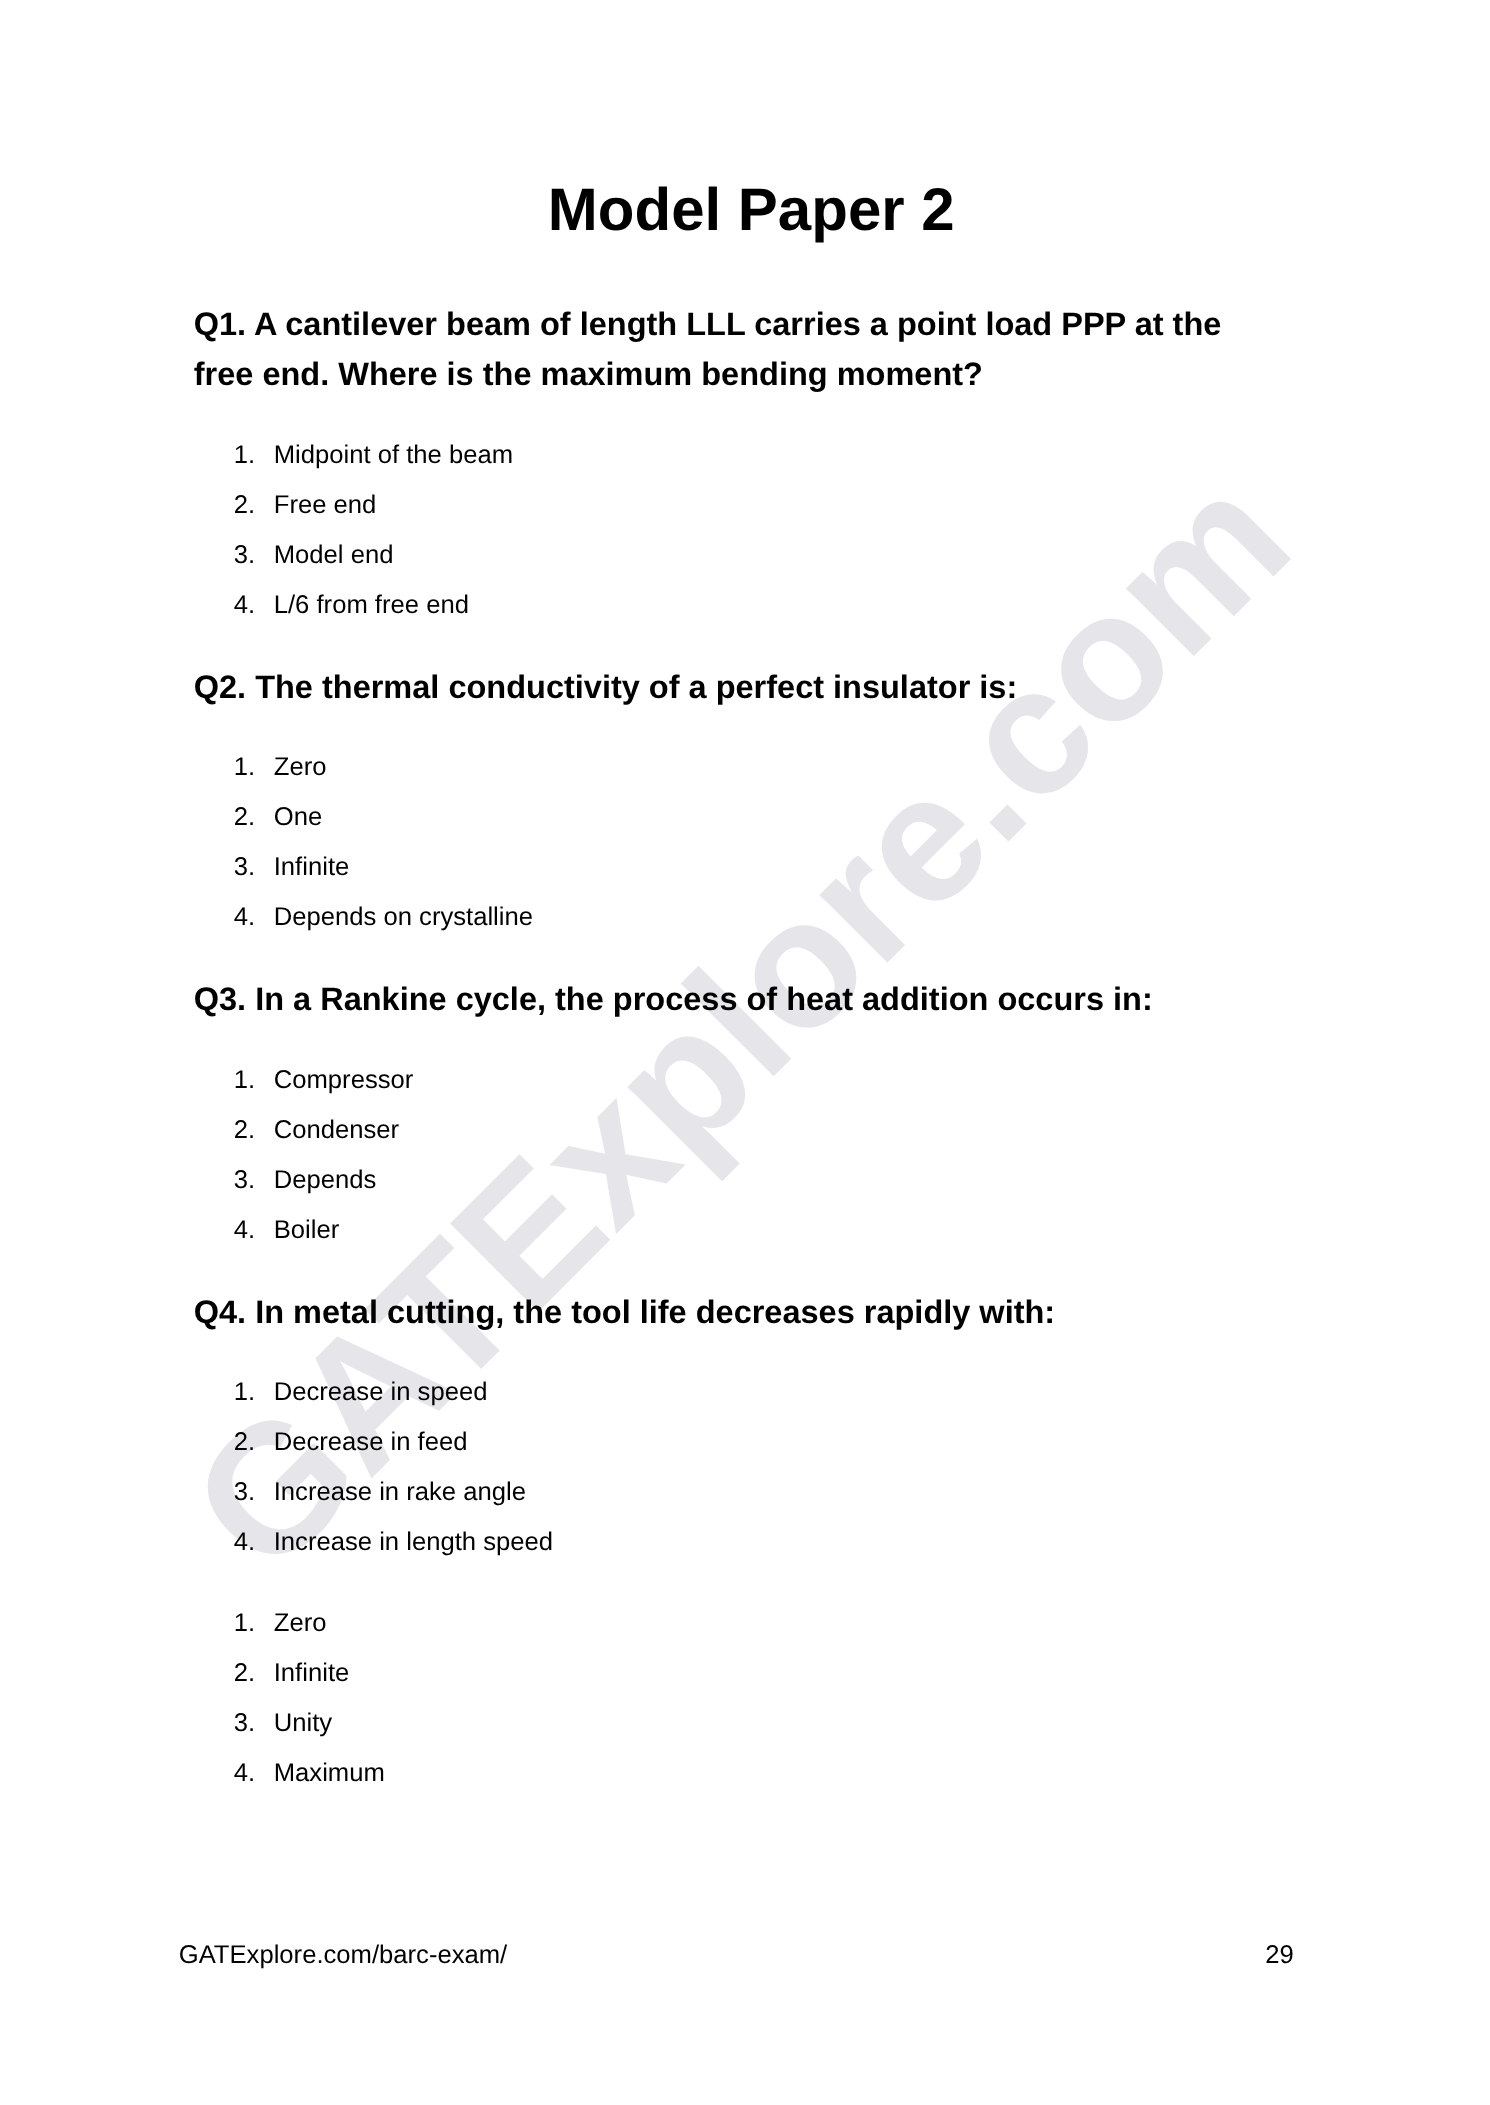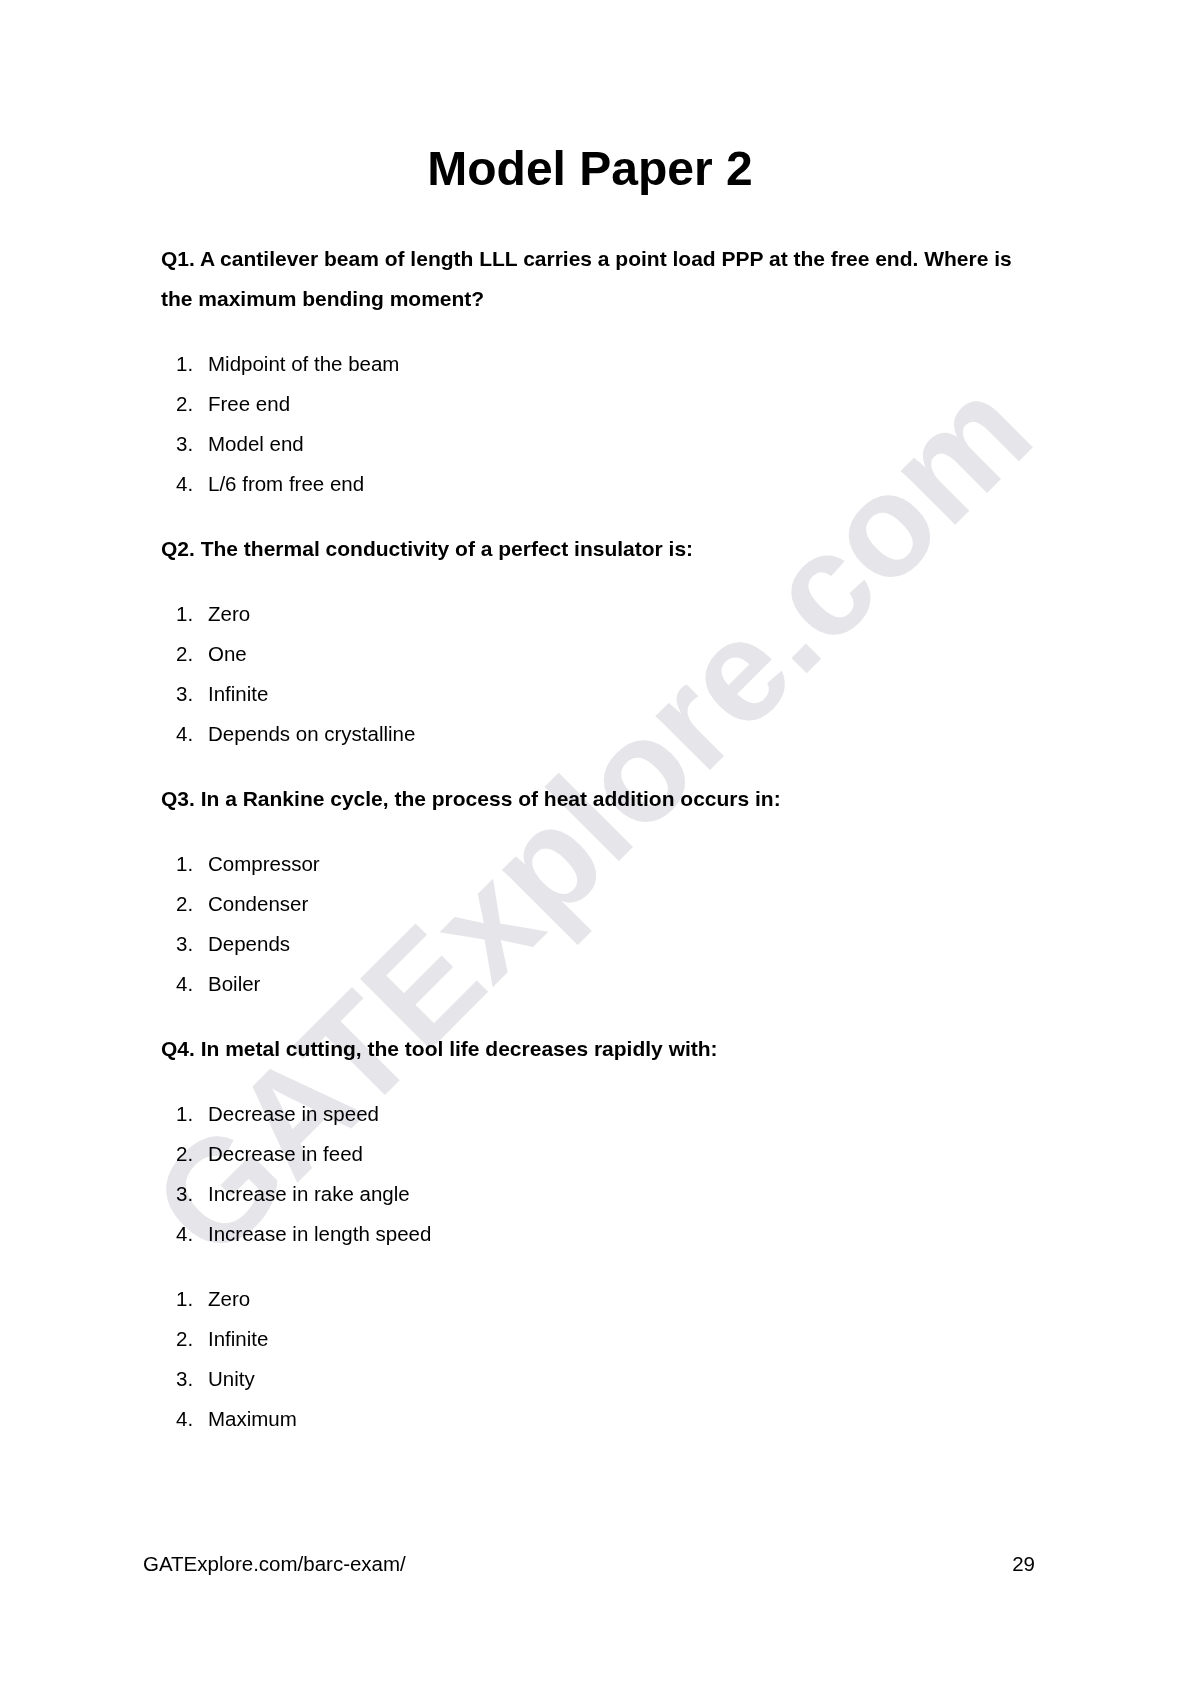--- a/index.html
+++ b/index.html
@@ -21,37 +21,37 @@
     font-size: 145px;
     font-weight: bold;
     line-height: 1;
     white-space: nowrap;
     color: #e6e6ea;
     z-index: 0;
     user-select: none;
   }
   .content {
     position: absolute;
-    left: 144px;
+    left: 155px;
     top: 0;
     width: 892px;
     z-index: 1;
   }
   .doc-title {
     margin: 0 0 42px 0;
     padding-top: 140px;
     font-size: 48px;
     font-weight: bold;
     line-height: 57px;
     text-align: center;
   }
   .question-text {
-    margin: 25px 17px;
+    margin: 25px 0;
     max-width: 862px;
-    font-size: 21px;
+    font-size: 26px;
     font-weight: bold;
     line-height: 40px;
   }
   .options {
     list-style: none;
     margin: 25px 0;
     padding: 0;
   }
   .option {
     position: relative;

